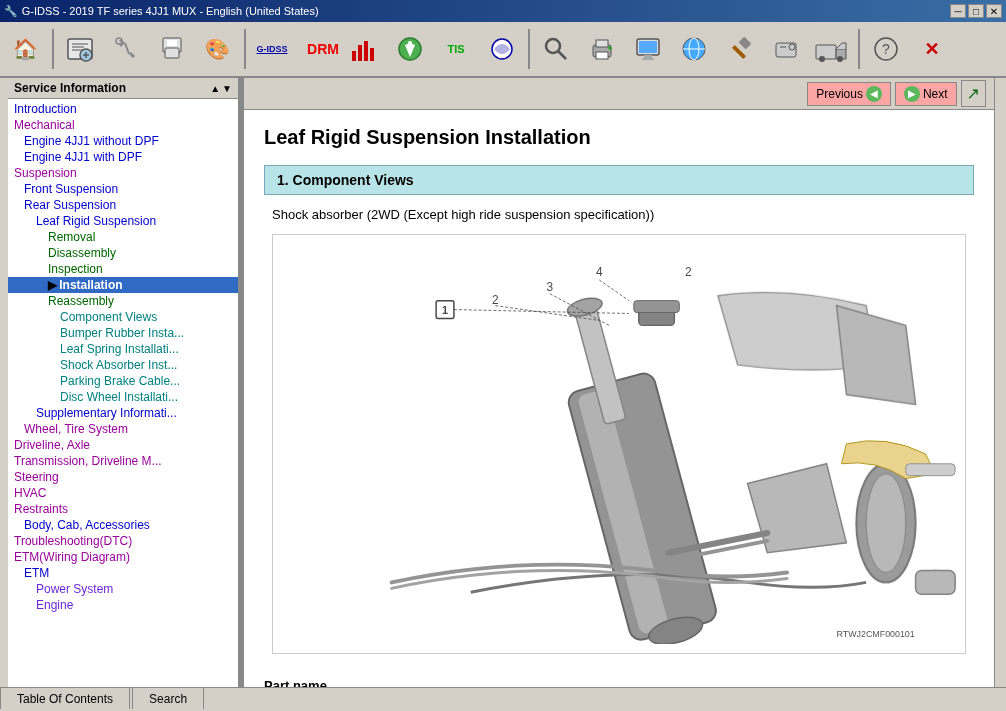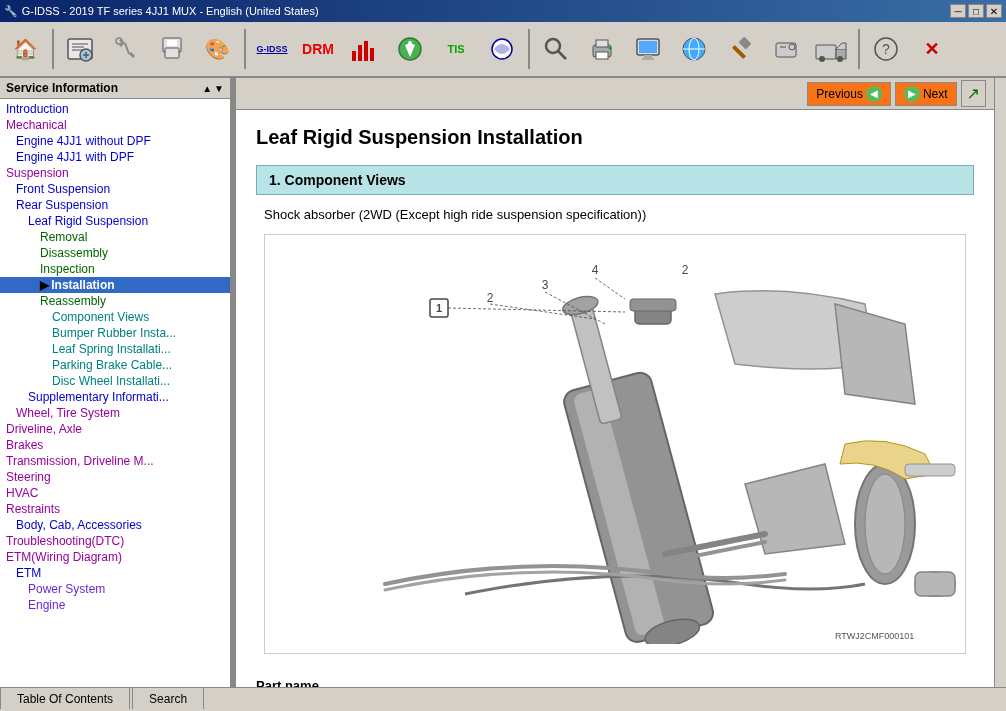--- a/index.html
+++ b/index.html
@@ -41,20 +41,21 @@
       display: flex; align-items: center; justify-content: center;
       cursor: pointer; font-size: 20px;
       flex-direction: column;
     }
     .toolbar-sep { width: 2px; height: 40px; background: #888; margin: 0 2px; }
 
     
     .main-layout {
       display: flex;
       height: calc(711px - 22px - 56px - 24px);
+      margin-left: 8px;
     }
 
     
     .sidebar {
       width: 232px;
       background: white;
       border-right: 2px solid #888;
       overflow-y: auto;
       flex-shrink: 0;
       font-size: 12px;
@@ -106,21 +107,21 @@
       height: 32px;
       display: flex;
       align-items: center;
       justify-content: flex-end;
       padding: 0 8px;
       gap: 4px;
       z-index: 10;
     }
     .nav-btn {
       display: flex; align-items: center; gap: 3px;
-      background: #f97316;
+      background: #fca5a5;
       border: 1px solid #888;
       padding: 3px 8px;
       cursor: pointer;
       font-size: 12px;
     }
     .nav-circle-prev {
       width: 16px; height: 16px; border-radius: 50%; background: #5cb85c;
       display: flex; align-items: center; justify-content: center; color: white; font-size: 10px;
     }
     .nav-circle-next {
@@ -243,21 +244,21 @@
   <div class="toolbar-btn">
     <svg width="30" height="30" viewBox="0 0 30 30">
       <rect x="6" y="4" width="18" height="14" rx="1" fill="#e0e0e0" stroke="#555" stroke-width="1"></rect>
       <rect x="8" y="14" width="14" height="10" rx="1" fill="#e0e0e0" stroke="#555" stroke-width="1"></rect>
       <rect x="10" y="6" width="10" height="6" rx="0" fill="white"></rect>
     </svg>
   </div>
   <div class="toolbar-btn">🎨</div>
   <div class="toolbar-sep"></div>
   <div class="toolbar-btn" style="font-size:9px; font-weight:bold; color:#00a;text-decoration:underline;">G-IDSS</div>
-  <div class="toolbar-btn" style="font-size:11px; font-weight:bold; color:#333;">
+  <div class="toolbar-btn" style="font-size:11px; font-weight:bold; color:#333;align-items:flex-end;">
     <span style="color:#e00; font-size:14px; font-weight:bold;">DRM</span>
   </div>
   <div class="toolbar-btn">
     <svg width="28" height="28" viewBox="0 0 28 28">
       <rect x="2" y="16" width="4" height="10" fill="#c00"></rect>
       <rect x="8" y="10" width="4" height="16" fill="#c00"></rect>
       <rect x="14" y="6" width="4" height="20" fill="#c00"></rect>
       <rect x="20" y="13" width="4" height="13" fill="#c00"></rect>
     </svg>
   </div>
@@ -360,26 +361,26 @@
       <div class="sidebar-item si-green si-indent3">Removal</div>
       <div class="sidebar-item si-green si-indent3">Disassembly</div>
       <div class="sidebar-item si-green si-indent3">Inspection</div>
       <div class="sidebar-item si-selected si-indent3">
         <span class="si-arrow">▶</span>Installation
       </div>
       <div class="sidebar-item si-green si-indent3">Reassembly</div>
       <div class="sidebar-item si-teal si-indent4">Component Views</div>
       <div class="sidebar-item si-teal si-indent4">Bumper Rubber Insta...</div>
       <div class="sidebar-item si-teal si-indent4">Leaf Spring Installati...</div>
+      <div class="sidebar-item si-teal si-indent4">Shock Absorber Inst...</div>
       <div class="sidebar-item si-teal si-indent4">Parking Brake Cable...</div>
       <div class="sidebar-item si-teal si-indent4">Disc Wheel Installati...</div>
       <div class="sidebar-item si-blue si-indent2">Supplementary Informati...</div>
       <div class="sidebar-item si-magenta si-indent1">Wheel, Tire System</div>
       <div class="sidebar-item si-magenta">Driveline, Axle</div>
-      <div class="sidebar-item si-magenta">Brakes</div>
       <div class="sidebar-item si-magenta">Transmission, Driveline M...</div>
       <div class="sidebar-item si-magenta">Steering</div>
       <div class="sidebar-item si-magenta">HVAC</div>
       <div class="sidebar-item si-magenta">Restraints</div>
       <div class="sidebar-item si-blue si-indent1">Body, Cab, Accessories</div>
       <div class="sidebar-item si-magenta">Troubleshooting(DTC)</div>
       <div class="sidebar-item si-magenta">ETM(Wiring Diagram)</div>
       <div class="sidebar-item si-blue si-indent1">ETM</div>
       <div class="sidebar-item si-purple si-indent2">Power System</div>
       <div class="sidebar-item si-purple si-indent2">Engine</div>

